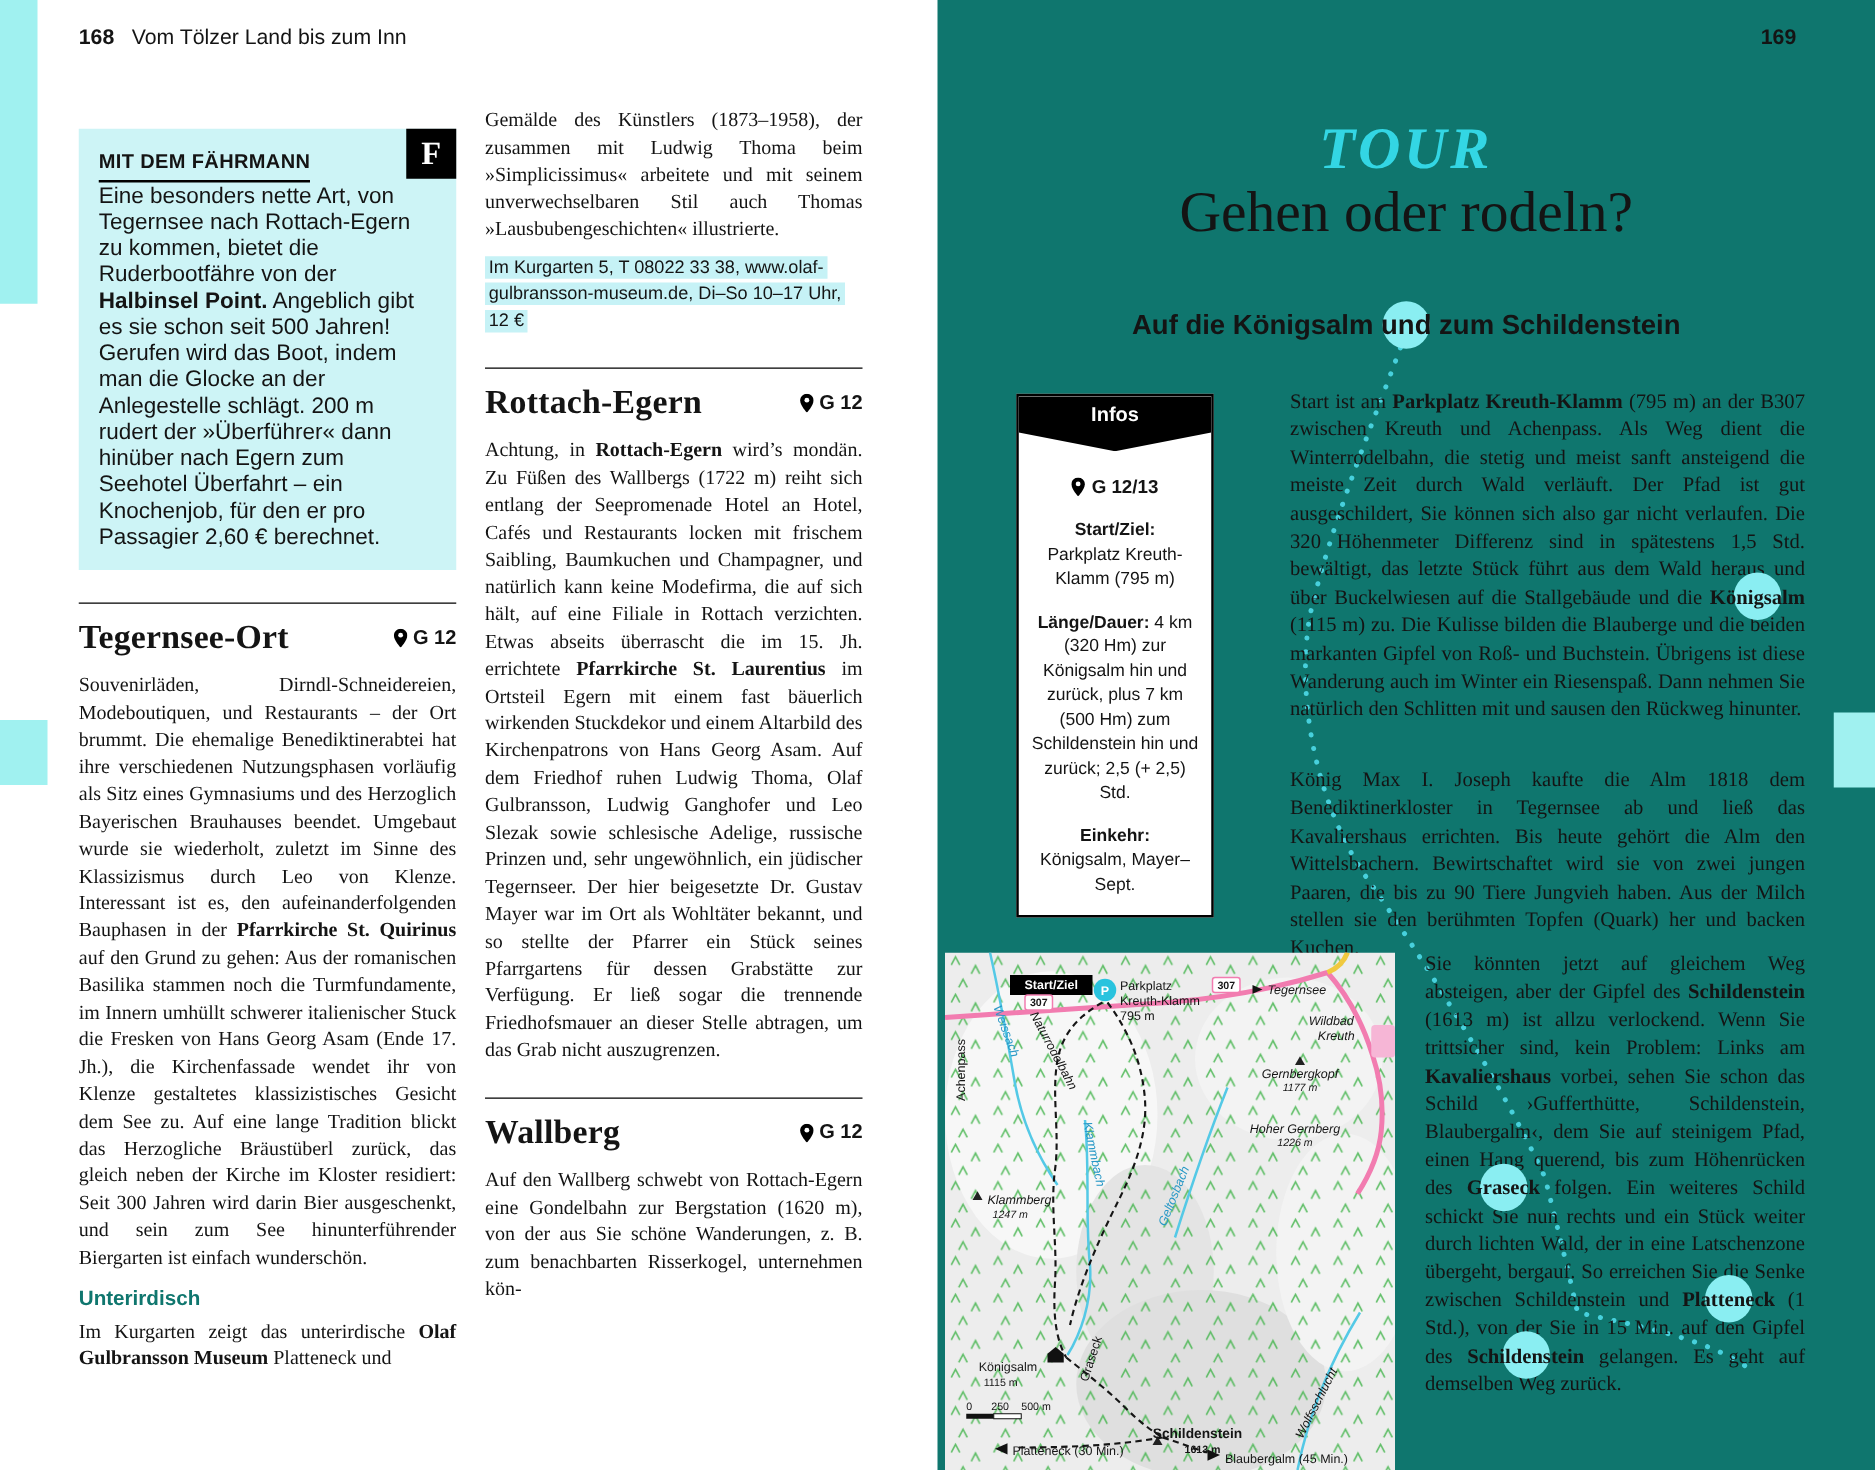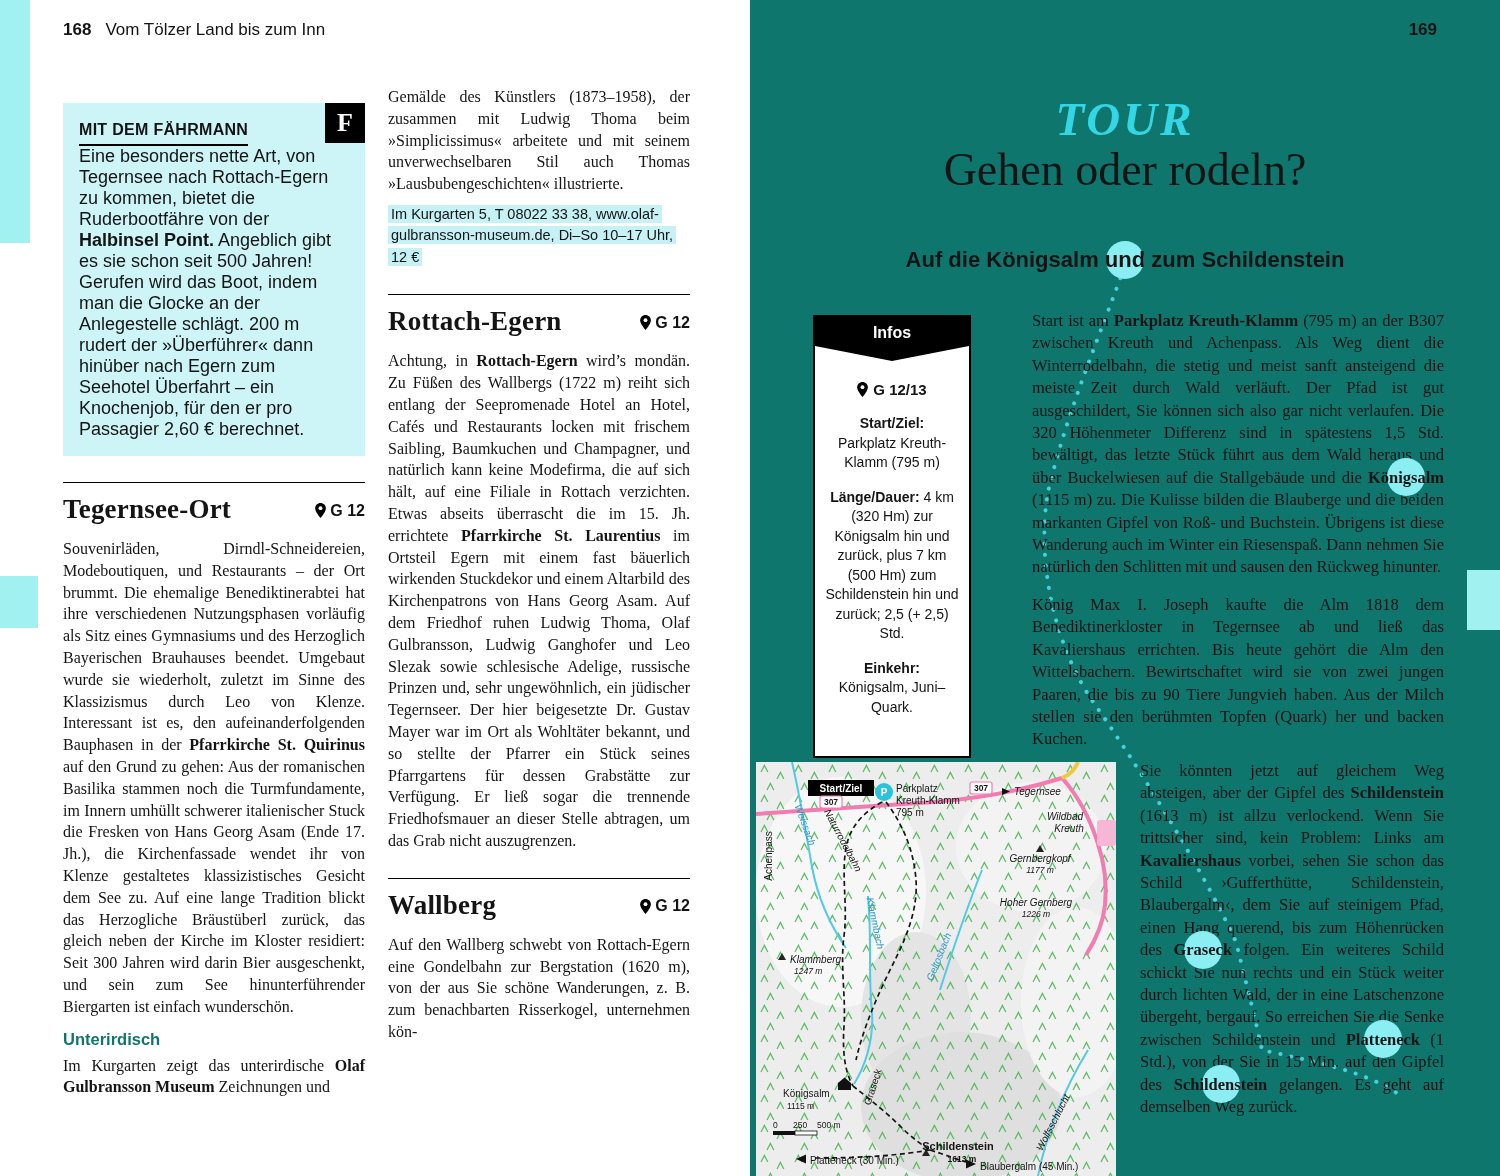--- a/index.html
+++ b/index.html
@@ -44,29 +44,29 @@
   .hl { background:#c6f2f6; padding:1px 3px; box-decoration-break:clone; -webkit-box-decoration-break:clone; }
 
   
   .kicker { position:absolute; top:92px; width:100%; text-align:center; font-weight:bold; font-size:47px; letter-spacing:3px; color:#33d6e4; z-index:1;font-style:italic; }
   .rtitle { position:absolute; top:143px; width:100%; text-align:center; font-size:46px; z-index:1; }
   .rsubtitle { position:absolute; top:247px; width:100%; text-align:center; font-family:"Liberation Sans",sans-serif; font-weight:bold; font-size:22px; z-index:1; }
 
   .circ { position:relative; z-index:0; white-space:nowrap; }
   .circ::before { content:""; position:absolute; left:50%; top:50%; width:38px; height:38px; transform:translate(-50%,-50%); background:#8aeef2; border-radius:50%; z-index:-1; }
 
-  .infos { position:absolute; left:63px; top:315px; width:158px; min-height:384px; background:#fff; border:2px solid #000; font-family:"Liberation Sans",sans-serif; text-align:center; padding-bottom:24px; z-index:1; }
+  .infos { position:absolute; left:63px; top:315px; width:158px; min-height:384px; background:#fff; border:2px solid #000; font-family:"Liberation Sans",sans-serif; text-align:center; padding-bottom:0; z-index:1; }
   .infos-banner { height:44px; background:#000; color:#fff; font-weight:bold; font-size:16px; clip-path:polygon(0 0,100% 0,100% 66%,50% 100%,0 66%); display:flex; justify-content:center; padding-top:7px; }
   .infos .geo-row { margin:20px 0 16px; font-weight:bold; font-size:15px; display:flex; justify-content:center; gap:5px; align-items:center; }
   .infos p { font-size:14px; line-height:19.5px; padding:0 10px; }
   .infos .grp { margin-bottom:15px; }
 
   .rbody { position:absolute; font-size:16.5px; line-height:22.4px; text-align:justify; hyphens:auto; z-index:1; }
   .rp1 { left:282px; top:310px; width:412px; }
-  .rp1 .para2 { margin-top:15px; }
+  .rp1 .para2 { margin-top:34px; }
   .rp3 { left:390px; top:760px; width:304px; }
 
   .dots { position:absolute; left:0; top:0; z-index:0; pointer-events:none; }
 
   .map { position:absolute; left:6px; top:762px; width:360px; height:414px; z-index:1; }
   .mapsvg text { font-family:"Liberation Sans",sans-serif; font-size:10px; fill:#151515; }
   .mapsvg .it { font-style:italic; }
   .mapsvg .cy { fill:#2898c6; font-style:italic; }
   .mapsvg .sm { font-size:8.5px; }
   .mapsvg .wh { fill:#fff; font-weight:bold; font-size:10px; }
@@ -105,21 +105,21 @@
           <span class="geo">
             <svg class="pin" viewBox="0 0 10 14">
                 <path d="M5 0C2.2 0 0 2.2 0 5c0 3.8 5 9 5 9s5-5.2 5-9C10 2.2 7.8 0 5 0z" fill="#000"></path>
                 <circle cx="5" cy="4.8" r="1.8" fill="#fff"></circle>
               </svg>
             <span>G 12</span>
           </span>
         </div>
         <p class="body"><span>Souvenirläden, Dirndl-Schneidereien, Modeboutiquen, und Restaurants – der Ort brummt. Die ehemalige Benediktinerabtei hat ihre verschiedenen Nutzungsphasen vorläufig als Sitz eines Gymnasiums und des Herzoglich Bayerischen Brauhauses beendet. Umgebaut wurde sie wiederholt, zuletzt im Sinne des Klassizismus durch Leo von Klenze. Interessant ist es, den aufeinanderfolgenden Bauphasen in der </span><span class="b">Pfarrkirche St. Quirinus</span><span> auf den Grund zu gehen: Aus der romanischen Basilika stammen noch die Turmfundamente, im Innern umhüllt schwerer italienischer Stuck die Fresken von Hans Georg Asam (Ende 17. Jh.), die Kirchenfassade wendet ihr von Klenze gestaltetes klassizistisches Gesicht dem See zu. Auf eine lange Tradition blickt das Herzogliche Bräustüberl zurück, das gleich neben der Kirche im Kloster residiert: Seit 300 Jahren wird darin Bier ausgeschenkt, und sein zum See hinunterführender Biergarten ist einfach wunderschön.</span></p>
         <h4 class="cyanhead">Unterirdisch</h4>
-        <p class="body"><span>Im Kurgarten zeigt das unterirdische </span><span class="b">Olaf Gulbransson Museum</span><span> Zeichnungen und</span></p>
+        <p class="body"><span>Im Kurgarten zeigt das unterirdische </span><span class="b">Olaf Gulbransson Museum</span><span> Platteneck und</span></p>
       </section>
     </div>
 
     <div class="col col2">
       <p class="body">Gemälde des Künstlers (1873–1958), der zusammen mit Ludwig Thoma beim »Simplicissimus« arbeitete und mit seinem unverwechselbaren Stil auch Thomas »Lausbubengeschichten« illustrierte.</p>
       <p class="hl-block"><span class="hl">Im Kurgarten 5, T 08022 33 38, www.olaf-gulbransson-museum.de, Di–So 10–17 Uhr, 12 €</span></p>
 
       <section>
         <div class="shead">
           <h2>Rottach-Egern</h2>
@@ -173,21 +173,21 @@
       </div>
       <div class="grp">
         <p class="b">Start/Ziel:</p>
         <p>Parkplatz Kreuth-Klamm (795 m)</p>
       </div>
       <div class="grp">
         <p><span class="b">Länge/Dauer:</span><span> 4 km (320 Hm) zur Königsalm hin und zurück, plus 7 km (500 Hm) zum Schildenstein hin und zurück; 2,5 (+ 2,5) Std.</span></p>
       </div>
       <div class="grp">
         <p class="b">Einkehr:</p>
-        <p>Königsalm, Juni–Quark.</p>
+        <p>Königsalm, Mayer–Sept.</p>
       </div>
     </aside>
 
     <div class="rbody rp1">
       <p><span>Start ist am </span><span class="b">Parkplatz Kreuth-Klamm</span><span> (795 m) an der B307 zwischen Kreuth und Achenpass. Als Weg dient die Winterrodelbahn, die stetig und meist sanft ansteigend die meiste Zeit durch Wald verläuft. Der Pfad ist gut ausgeschildert, Sie können sich also gar nicht verlaufen. Die 320 Höhenmeter Differenz sind in spätestens 1,5 Std. bewältigt, das letzte Stück führt aus dem Wald heraus und über Buckelwiesen auf die Stallgebäude und die </span><span class="b circ">Königsalm</span><span> (1115 m) zu. Die Kulisse bilden die Blauberge und die beiden markanten Gipfel von Roß- und Buchstein. Übrigens ist diese Wanderung auch im Winter ein Riesenspaß. Dann nehmen Sie natürlich den Schlitten mit und sausen den Rückweg hinunter.</span></p>
       <p class="para2">König Max I. Joseph kaufte die Alm 1818 dem Benediktinerkloster in Tegernsee ab und ließ das Kavaliershaus errichten. Bis heute gehört die Alm den Wittelsbachern. Bewirtschaftet wird sie von zwei jungen Paaren, die bis zu 90 Tiere Jungvieh haben. Aus der Milch stellen sie den berühmten Topfen (Quark) her und backen Kuchen.</p>
     </div>
 
     <div class="rbody rp3">
       <p><span>Sie könnten jetzt auf gleichem Weg absteigen, aber der Gipfel des </span><span class="b">Schildenstein</span><span> (1613 m) ist allzu verlockend. Wenn Sie trittsicher sind, kein Problem: Links am </span><span class="b">Kavaliershaus</span><span> vorbei, sehen Sie schon das Schild ›Gufferthütte, Schildenstein, Blaubergalm‹, dem Sie auf steinigem Pfad, einen Hang querend, bis zum Höhenrücken des </span><span class="b circ">Graseck</span><span> folgen. Ein weiteres Schild schickt Sie nun rechts und ein Stück weiter durch lichten Wald, der in eine Latschenzone übergeht, bergauf. So erreichen Sie die Senke zwischen Schildenstein und </span><span class="b circ">Platteneck</span><span> (1 Std.), von der Sie in 15 Min. auf den Gipfel des </span><span class="b circ">Schildenstein</span><span> gelangen. Es geht auf demselben Weg zurück.</span></p>

